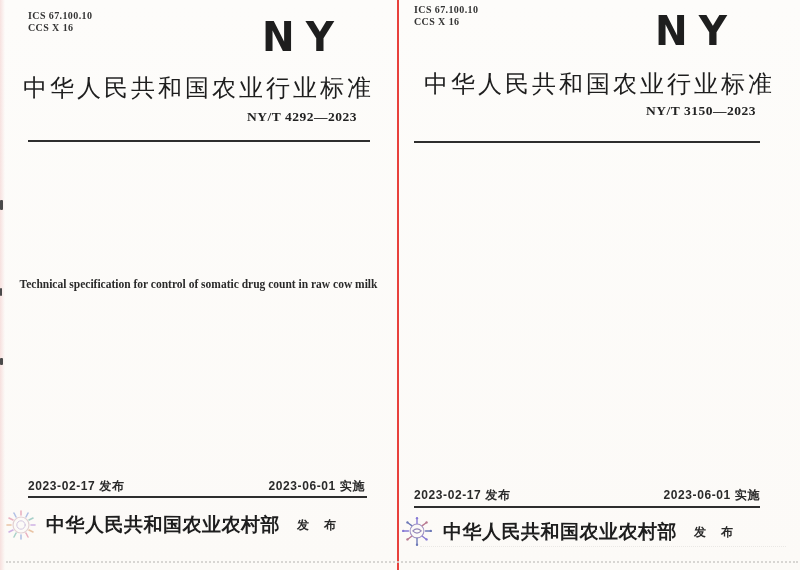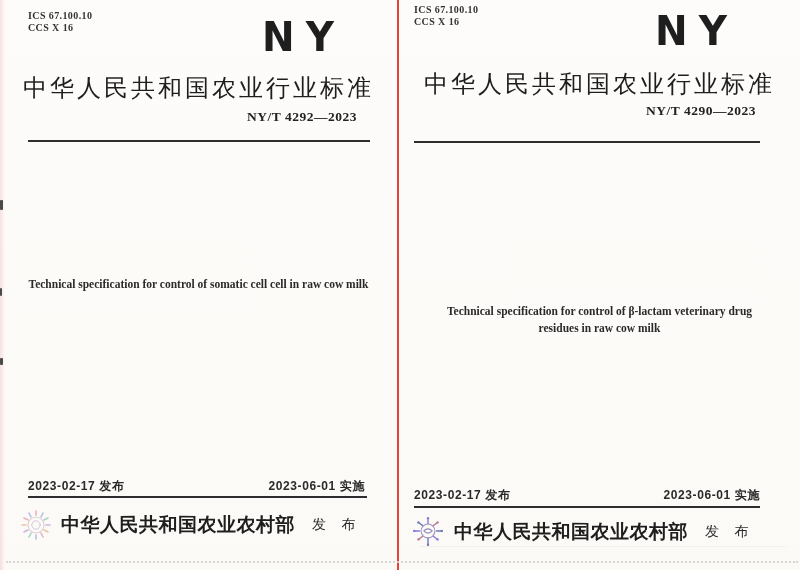--- a/index.html
+++ b/index.html
@@ -103,33 +103,33 @@
     font-weight: bold; font-size: 12px; letter-spacing: 0.6px; color: #2a2a2a;
   }
   .left  .dates { left: 28px; right: 32px; top: 478px; }
   .right .dates { left: 15px; right: 40px; top: 487px; }
 
   .left  .rule-bottom { left: 28px; right: 30px; top: 496px; }
   .right .rule-bottom { left: 15px; right: 40px; top: 506px; }
 
   .publisher {
     position: absolute; display: flex; align-items: center;
-    justify-content: space-between; gap: 9px;
+    justify-content: center; gap: 9px;
   }
   .left  .publisher { left: 20px; right: 70px; top: 508px; }
   .right .publisher { left: 12px; right: 72px; top: 514px; }
   .emblem { flex: 0 0 auto; }
   .pub-name {
     font-family: "Liberation Serif", serif;
     font-weight: bold; font-size: 19px; letter-spacing: 0.5px;
     color: #1e1e1e; white-space: nowrap;
   }
   .pub-label {
     font-family: "Liberation Serif", serif;
-    font-weight: normal; font-size: 14px; letter-spacing: 6px;
+    font-weight: bold; font-size: 12px; letter-spacing: 6px;
     color: #2a2a2a; margin-left: 8px; white-space: nowrap;
   }
 </style>
 </head>
 <body>
 
 <div class="canvas">
 
   <div class="edge-tint"></div>
   <div class="edge-mark m1"></div>
@@ -139,21 +139,21 @@
   <section class="page left">
     <div class="ics">
       <div>ICS 67.100.10</div>
       <div>CCS X 16</div>
     </div>
     <div class="nylogo">NY</div>
     <div class="heading">中华人民共和国农业行业标准</div>
     <div class="stdno">NY/T 4292—2023</div>
     <div class="rule rule-top"></div>
     <div class="subtitle">
-      <div>Technical specification for control of somatic cell cell in raw cow milk</div>
+      <div>Technical specification for control of somatic drug count in raw cow milk</div>
       <div></div>
     </div>
     <div class="dates">
       <span>2023-02-17 发布</span>
       <span>2023-06-01 实施</span>
     </div>
     <div class="rule rule-bottom"></div>
     <div class="publisher">
       <svg class="emblem" width="32" height="34" viewBox="0 0 32 32">
         <g fill="none" stroke-linecap="round" opacity="0.75">
@@ -180,26 +180,22 @@
 
   <div class="divider"></div>
 
   <section class="page right">
     <div class="ics">
       <div>ICS 67.100.10</div>
       <div>CCS X 16</div>
     </div>
     <div class="nylogo">NY</div>
     <div class="heading">中华人民共和国农业行业标准</div>
-    <div class="stdno">NY/T 4290—2023</div>
+    <div class="stdno">NY/T 3150—2023</div>
     <div class="rule rule-top"></div>
-    <div class="subtitle">
-      <div>Technical specification for control of β-lactam veterinary drug</div>
-      <div>residues in raw cow milk</div>
-    </div>
     <div class="dates">
       <span>2023-02-17 发布</span>
       <span>2023-06-01 实施</span>
     </div>
     <div class="rule rule-bottom"></div>
     <div class="publisher">
       <svg class="emblem" width="34" height="36" viewBox="0 0 32 32">
         <g fill="none" stroke-linecap="round" opacity="0.8">
           <circle cx="16" cy="15" r="6.5" stroke="#8a7ab8" stroke-width="1"></circle>
           <path d="M12 15 q4 -4 8 0 q-4 4 -8 0" stroke="#7a6aa8" stroke-width="1"></path>

